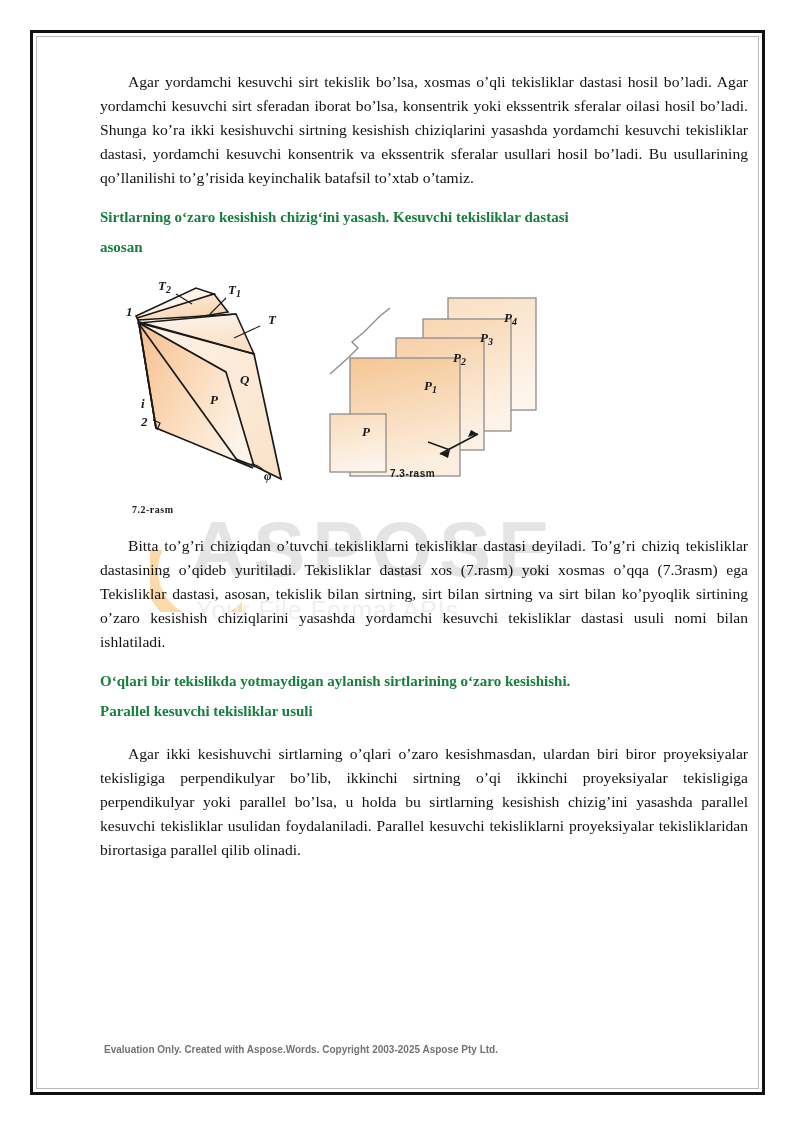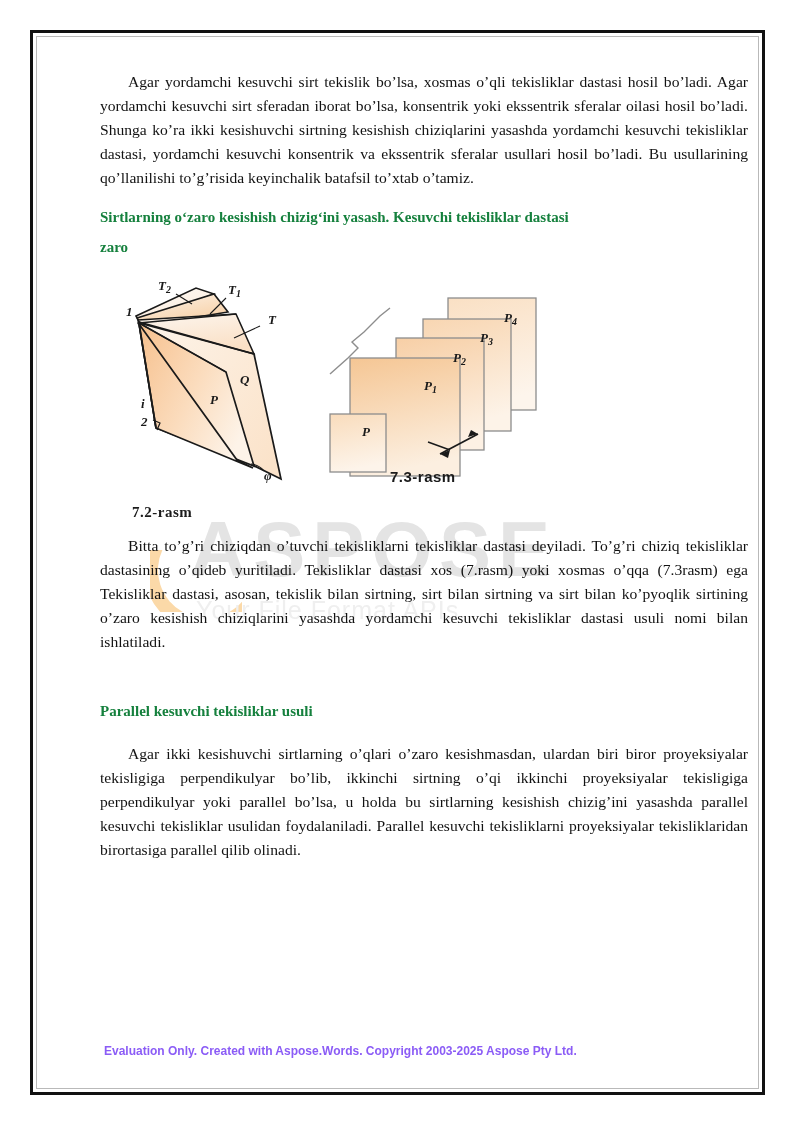--- a/index.html
+++ b/index.html
@@ -121,21 +121,21 @@
   
   #figure-row {
     position: relative;
     width: 648px;
     height: 262px;
     margin: 4px 0 4px 0;
   }
   .fig-caption {
     position: absolute;
     font-family: "Liberation Sans", "DejaVu Sans", sans-serif;
-    font-size: 15px;
+    font-size: 10px;
     font-weight: 700;
     letter-spacing: 0.5px;
     color: #1b1b1b;
     white-space: nowrap;
   }
   #fig1 { position: absolute; left: 18px;  top: 0px; }
   #fig2 { position: absolute; left: 228px; top: 18px; }
   #cap1 { left: 32px;  top: 236px; font-family: Liberation Serif, serif; }
   #cap2 { left: 290px; top: 200px; }
 
@@ -150,23 +150,23 @@
     font-size: 10px;
   }
 
   
   #footer-eval {
     position: absolute;
     left: 104px;
     top: 1044px;
     width: 600px;
     font-family: "Liberation Sans", "DejaVu Sans", sans-serif;
-    font-size: 12px;
-    font-weight: 700;
-    color: #8b5cf6;
+    font-size: 10px;
+    font-weight: 700;
+    color: #737373;
     text-align: left;
     white-space: nowrap;
     z-index: 3;
   }
 </style>
 </head>
 <body>
 
 <div id="page">
 
@@ -178,21 +178,21 @@
     <div id="wm-tag">Your File Format APIs</div>
     <div id="wm-word">ASPOSE</div>
   </div>
 
   <div id="content">
 
     <p class="body-text">Agar yordamchi kesuvchi sirt tekislik bo’lsa, xosmas o’qli tekisliklar dastasi hosil bo’ladi. Agar yordamchi kesuvchi sirt  sferadan iborat bo’lsa, konsentrik yoki ekssentrik sferalar oilasi hosil bo’ladi. Shunga ko’ra ikki kesishuvchi sirtning kesishish chiziqlarini yasashda yordamchi kesuvchi tekisliklar dastasi, yordamchi kesuvchi konsentrik va ekssentrik sferalar usullari hosil bo’ladi. Bu usullarining qo’llanilishi to’g’risida keyinchalik batafsil to’xtab o’tamiz.</p>
 
     <h2 class="blue-heading">
       <span>Sirtlarning o‘zaro kesishish chizig‘ini yasash. Kesuvchi tekisliklar dastasi</span><br>
-      <span>zaro</span>
+      <span>asosan</span>
     </h2>
 
     <div id="figure-row">
 
       <svg id="fig1" width="210" height="250" viewBox="0 0 210 250">
         <defs>
           <linearGradient id="g-p" x1="0" y1="0" x2="1" y2="0.6">
             <stop offset="0%" stop-color="#f6c08d"></stop>
             <stop offset="55%" stop-color="#fbdcbd"></stop>
             <stop offset="100%" stop-color="#fdf3e8"></stop>
@@ -314,21 +314,21 @@
         </text>
         <text class="fig-label" x="34" y="150">P</text>
       </svg>
       <div class="fig-caption" id="cap2">7.3-rasm</div>
 
     </div>
 
     <p class="body-text">Bitta to’g’ri chiziqdan o’tuvchi tekisliklarni tekisliklar dastasi deyiladi. To’g’ri chiziq tekisliklar dastasining    o’qideb yuritiladi. Tekisliklar dastasi xos    (7.rasm) yoki xosmas o’qqa (7.3rasm) ega Tekisliklar dastasi, asosan, tekislik bilan  sirtning, sirt bilan sirtning va sirt bilan ko’pyoqlik sirtining o’zaro kesishish chiziqlarini yasashda yordamchi kesuvchi tekisliklar dastasi usuli nomi bilan ishlatiladi.</p>
 
     <h2 class="blue-heading">
-      <br>
+      <span>O‘qlari bir tekislikda yotmaydigan aylanish sirtlarining o‘zaro kesishishi.</span><br>
       <span>Parallel kesuvchi tekisliklar usuli</span>
     </h2>
 
     <p class="body-text last-loose">Agar ikki kesishuvchi sirtlarning o’qlari o’zaro kesishmasdan, ulardan biri biror proyeksiyalar tekisligiga perpendikulyar bo’lib, ikkinchi sirtning o’qi ikkinchi proyeksiyalar tekisligiga perpendikulyar yoki parallel bo’lsa, u holda bu sirtlarning kesishish chizig’ini yasashda parallel kesuvchi tekisliklar usulidan foydalaniladi. Parallel kesuvchi tekisliklarni proyeksiyalar tekisliklaridan birortasiga parallel qilib olinadi.</p>
 
   </div>
 
   <div id="footer-eval">Evaluation Only. Created with Aspose.Words. Copyright 2003-2025 Aspose Pty Ltd.</div>
 
 </div>

